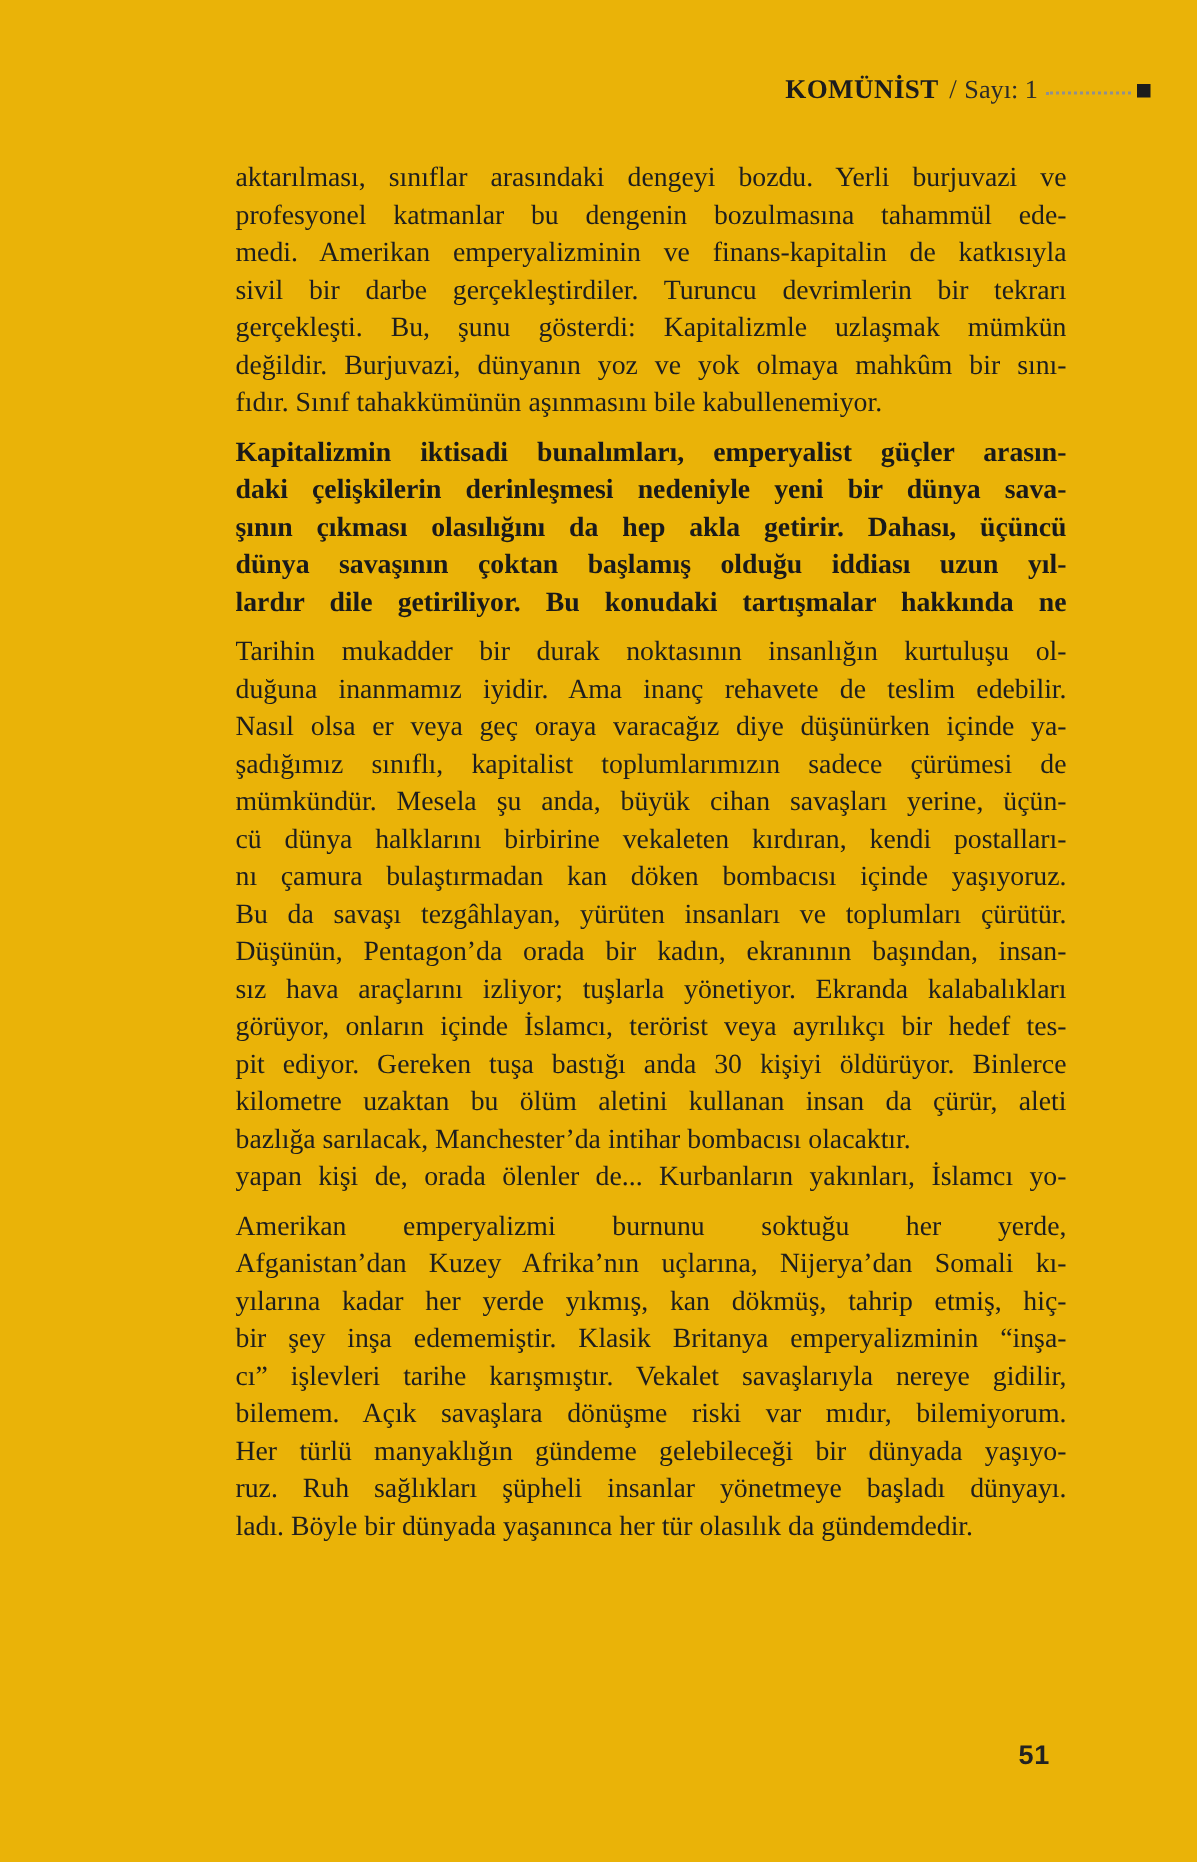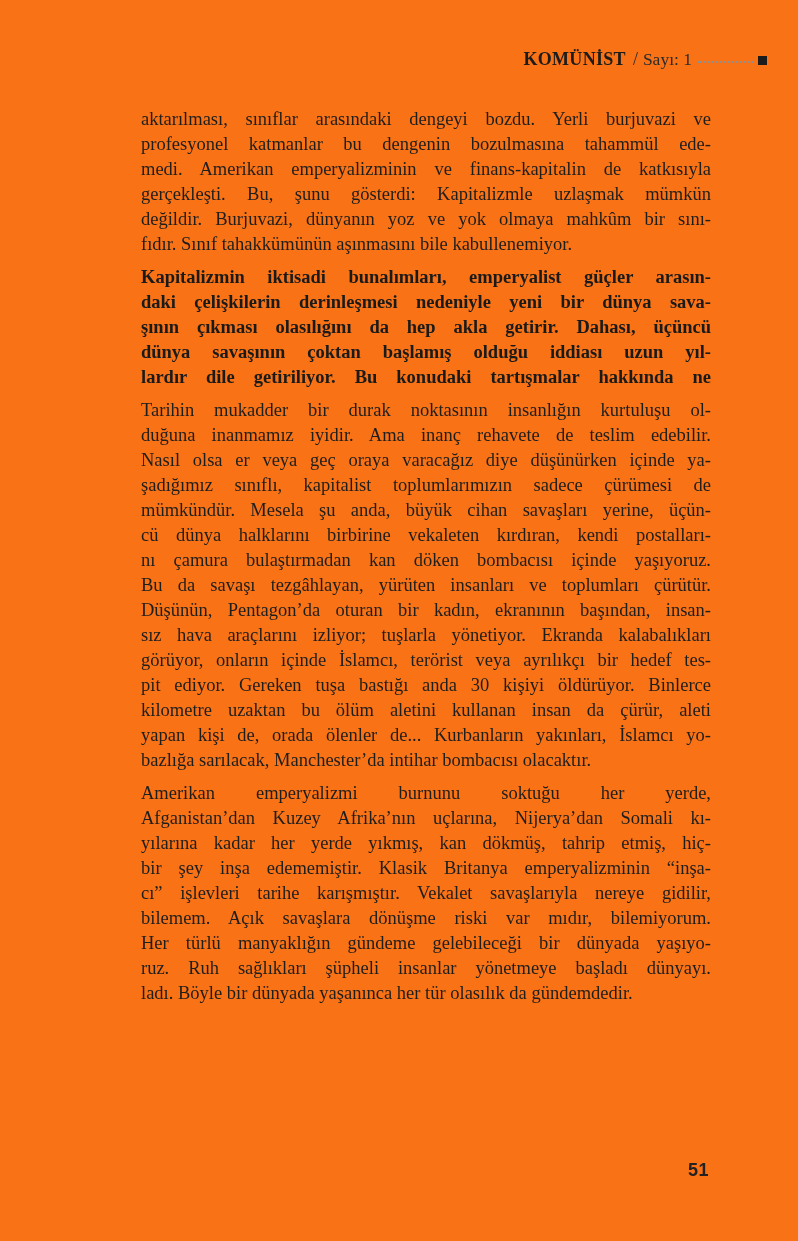--- a/index.html
+++ b/index.html
@@ -1,20 +1,20 @@
 <!DOCTYPE html>
 <html lang="tr"><head>
 <meta charset="utf-8">
 <style>
   html, body { margin: 0; padding: 0; background: #e8e8e8; }
   .page {
     position: relative;
     width: 798px;
     height: 1241px;
-    background: #f97316;
+    background: #eab308;
     font-family: "Liberation Serif", serif;
     overflow: hidden;
     margin: 0 auto;
   }
 
   
   .page-header {
     position: absolute;
     top: 49px;
     right: 31px;
@@ -62,33 +62,34 @@
     font-size: 18.5px;
     line-height: 25px;
     color: #1e1e1e;
   }
   .para { margin: 0 0 8px 0; }
   .para.bold { font-weight: 700; color: #1a1a1a; }
   .line {
     text-align: justify;
     text-align-last: justify;
     white-space: nowrap;
+    margin-left: 16px;
   }
   .line.last {
     text-align-last: left;
     white-space: normal;
   }
 
   
   .page-number {
     position: absolute;
     left: 679px;
     top: 1160px;
     width: 30px;
-    text-align: right;
+    text-align: left;
     font-family: "Liberation Sans", sans-serif;
     font-weight: 700;
     font-size: 18px;
     letter-spacing: 0.5px;
     color: #222222;
   }
 </style>
 </head>
 <body>
 
@@ -100,47 +101,48 @@
     <span class="issue">Sayı: 1</span>
     <span class="leader"></span>
     <span class="square"></span>
   </header>
 
   <main class="body-text" id="article-body">
       <div class="para normal">
         <div class="line">aktarılması, sınıflar arasındaki dengeyi bozdu. Yerli burjuvazi ve</div>
         <div class="line">profesyonel katmanlar bu dengenin bozulmasına tahammül ede-</div>
         <div class="line">medi. Amerikan emperyalizminin ve finans-kapitalin de katkısıyla</div>
+        <div class="line">sivil bir darbe gerçekleştirdiler. Turuncu devrimlerin bir tekrarı</div>
         <div class="line">gerçekleşti. Bu, şunu gösterdi: Kapitalizmle uzlaşmak mümkün</div>
         <div class="line">değildir. Burjuvazi, dünyanın yoz ve yok olmaya mahkûm bir sını-</div>
         <div class="line last">fıdır. Sınıf tahakkümünün aşınmasını bile kabullenemiyor.</div>
       </div>
       <div class="para bold">
         <div class="line">Kapitalizmin iktisadi bunalımları, emperyalist güçler arasın-</div>
         <div class="line">daki çelişkilerin derinleşmesi nedeniyle yeni bir dünya sava-</div>
         <div class="line">şının çıkması olasılığını da hep akla getirir. Dahası, üçüncü</div>
         <div class="line">dünya savaşının çoktan başlamış olduğu iddiası uzun yıl-</div>
         <div class="line">lardır dile getiriliyor. Bu konudaki tartışmalar hakkında ne</div>
       </div>
       <div class="para normal">
         <div class="line">Tarihin mukadder bir durak noktasının insanlığın kurtuluşu ol-</div>
         <div class="line">duğuna inanmamız iyidir. Ama inanç rehavete de teslim edebilir.</div>
         <div class="line">Nasıl olsa er veya geç oraya varacağız diye düşünürken içinde ya-</div>
         <div class="line">şadığımız sınıflı, kapitalist toplumlarımızın sadece çürümesi de</div>
         <div class="line">mümkündür. Mesela şu anda, büyük cihan savaşları yerine, üçün-</div>
         <div class="line">cü dünya halklarını birbirine vekaleten kırdıran, kendi postalları-</div>
         <div class="line">nı çamura bulaştırmadan kan döken bombacısı içinde yaşıyoruz.</div>
         <div class="line">Bu da savaşı tezgâhlayan, yürüten insanları ve toplumları çürütür.</div>
-        <div class="line">Düşünün, Pentagon’da oturan bir kadın, ekranının başından, insan-</div>
+        <div class="line">Düşünün, Pentagon’da orada bir kadın, ekranının başından, insan-</div>
         <div class="line">sız hava araçlarını izliyor; tuşlarla yönetiyor. Ekranda kalabalıkları</div>
         <div class="line">görüyor, onların içinde İslamcı, terörist veya ayrılıkçı bir hedef tes-</div>
         <div class="line">pit ediyor. Gereken tuşa bastığı anda 30 kişiyi öldürüyor. Binlerce</div>
         <div class="line">kilometre uzaktan bu ölüm aletini kullanan insan da çürür, aleti</div>
+        <div class="line last">bazlığa sarılacak, Manchester’da intihar bombacısı olacaktır.</div>
         <div class="line">yapan kişi de, orada ölenler de... Kurbanların yakınları, İslamcı yo-</div>
-        <div class="line last">bazlığa sarılacak, Manchester’da intihar bombacısı olacaktır.</div>
       </div>
       <div class="para normal">
         <div class="line">Amerikan emperyalizmi burnunu soktuğu her yerde,</div>
         <div class="line">Afganistan’dan Kuzey Afrika’nın uçlarına, Nijerya’dan Somali kı-</div>
         <div class="line">yılarına kadar her yerde yıkmış, kan dökmüş, tahrip etmiş, hiç-</div>
         <div class="line">bir şey inşa edememiştir. Klasik Britanya emperyalizminin “inşa-</div>
         <div class="line">cı” işlevleri tarihe karışmıştır. Vekalet savaşlarıyla nereye gidilir,</div>
         <div class="line">bilemem. Açık savaşlara dönüşme riski var mıdır, bilemiyorum.</div>
         <div class="line">Her türlü manyaklığın gündeme gelebileceği bir dünyada yaşıyo-</div>
         <div class="line">ruz. Ruh sağlıkları şüpheli insanlar yönetmeye başladı dünyayı.</div>

